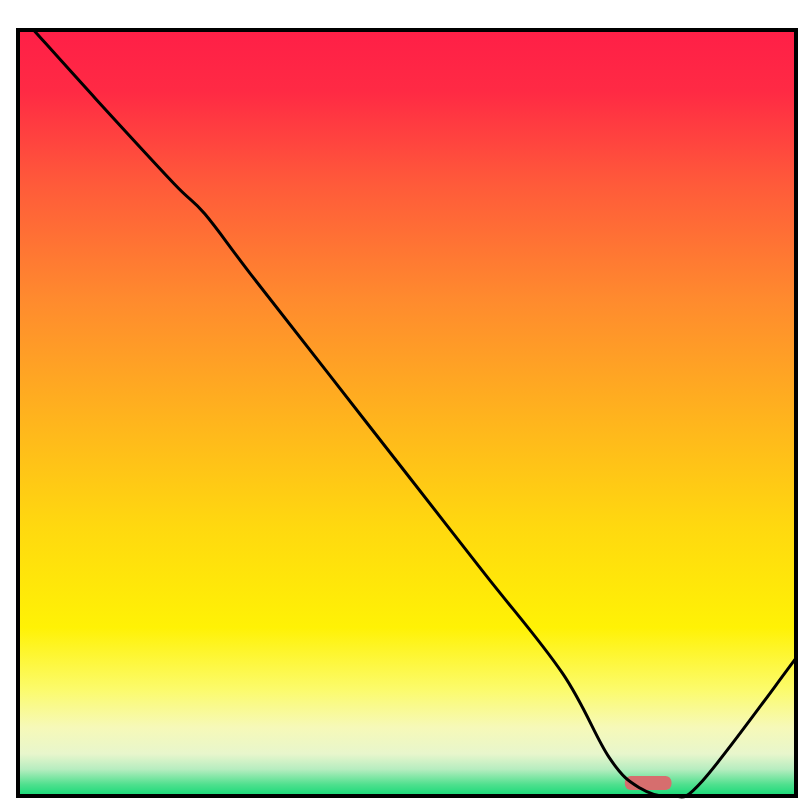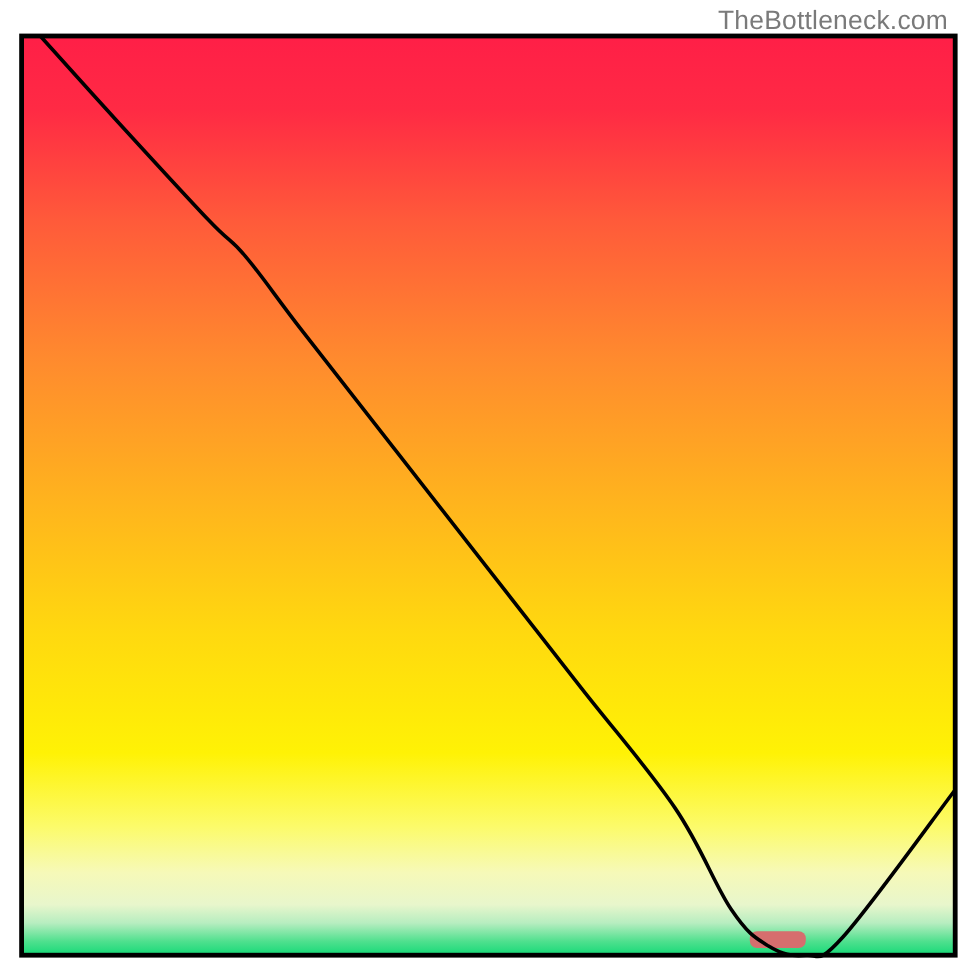--- a/index.html
+++ b/index.html
@@ -29,21 +29,20 @@
     left: 0;
     top: 0;
     width: 800px;
     height: 800px;
   }
 </style>
 </head>
 <body>
 <div class="wrap">
 
-  <div class="attribution">TheBottleneck.com</div>
 
   <svg class="chart" viewBox="0 0 800 800">
     <defs>
       <linearGradient id="bg-grad" x1="0" y1="0" x2="0" y2="1">
       <stop offset="0%" stop-color="#ff1f47"></stop>
           <stop offset="8%" stop-color="#ff2a44"></stop>
           <stop offset="20%" stop-color="#ff5a3a"></stop>
           <stop offset="35%" stop-color="#ff8a2e"></stop>
           <stop offset="50%" stop-color="#ffb21e"></stop>
           <stop offset="65%" stop-color="#ffd90f"></stop>

